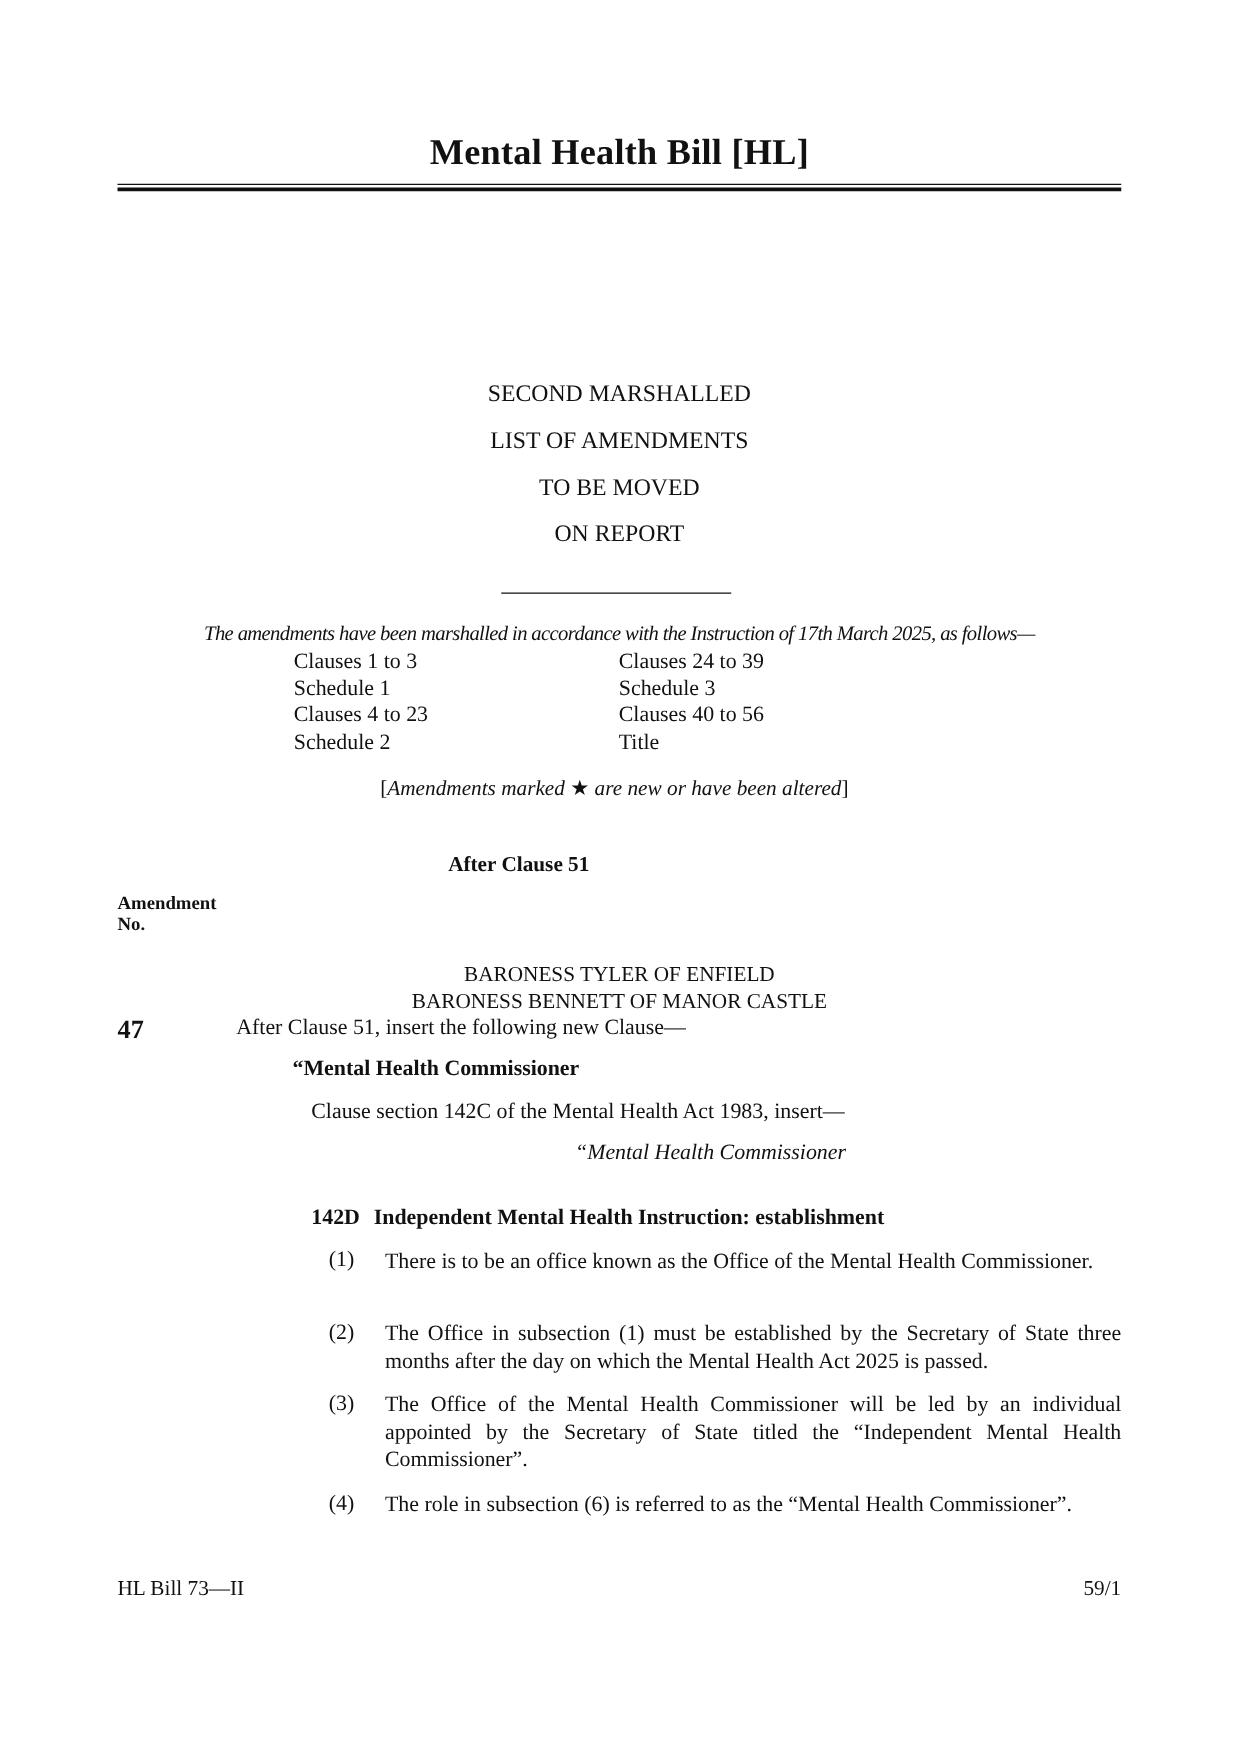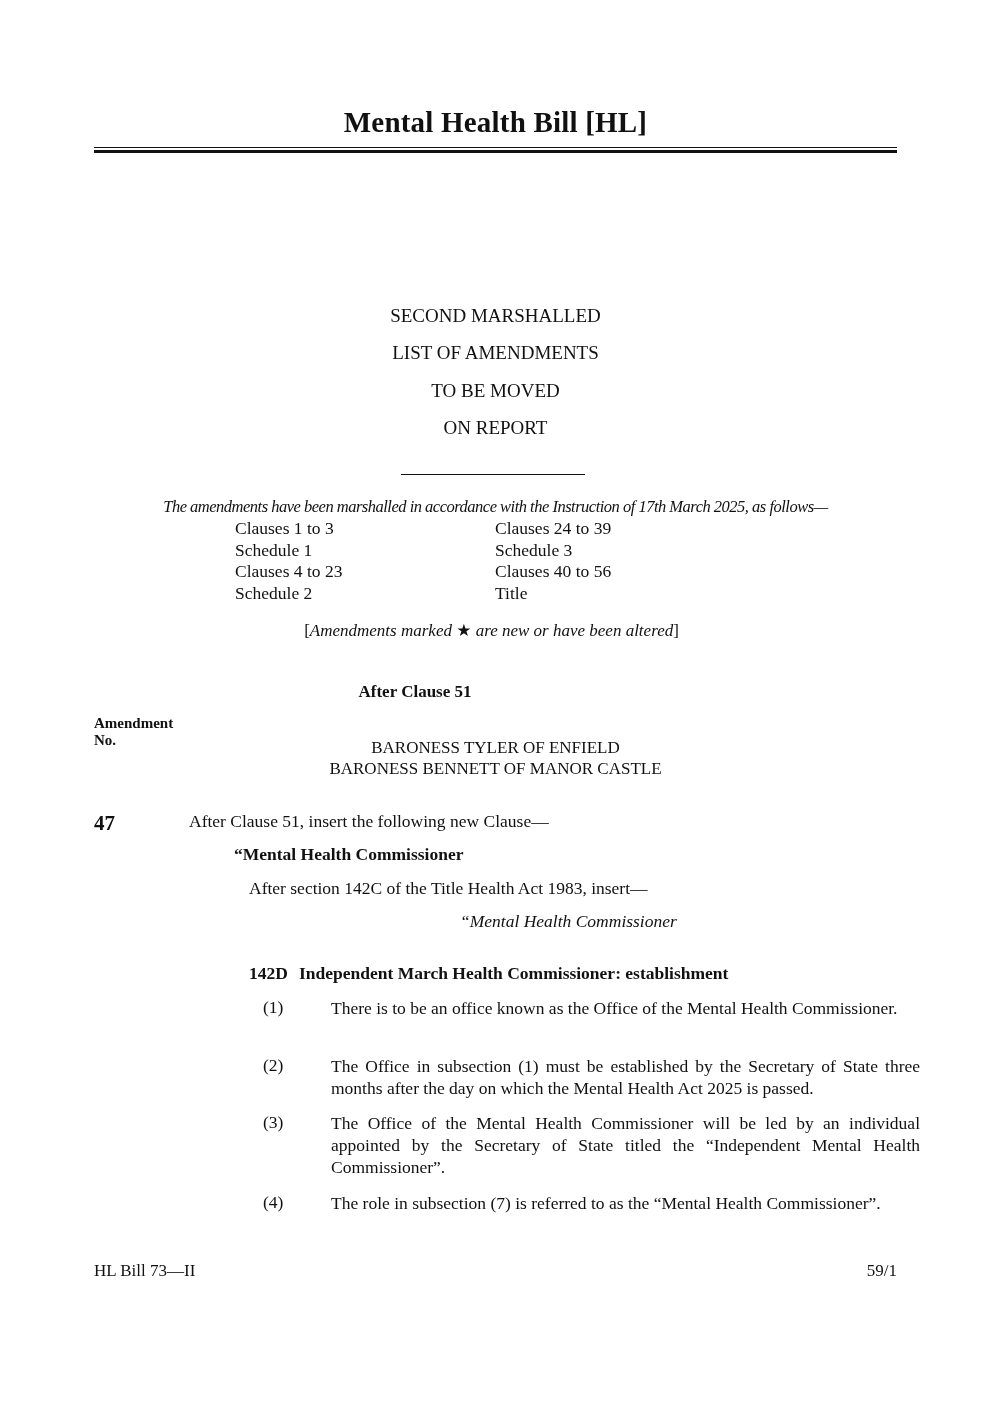--- a/index.html
+++ b/index.html
@@ -20,30 +20,29 @@
   .short-rule { left: 401px; width: 184px; top: 474px; border-top: 1px solid #111; }
   .intro {
     left: 94px; width: 803px; top: 497px; text-align: center;
     font-style: italic; font-size: 16.5px; letter-spacing: -0.5px;
   }
   .order-item { font-size: 17.5px; }
   .note { left: 0; width: 983px; top: 620px; text-align: center; font-size: 17px; }
   .note i { font-style: italic; }
   .amend-no { left: 94px; top: 679px; font-size: 15px; font-weight: bold; line-height: 17px; margin-top: 36px; }
   .after-clause { left: 0; width: 830px; top: 682px; text-align: center; font-size: 17px; font-weight: bold; }
-  .sponsor { left: 0; width: 991px; text-align: center; font-size: 17px; }
+  .sponsor { left: 0; width: 991px; text-align: center; font-size: 17px; margin-top: 32px; }
   .num47 { left: 94px; top: 811px; font-size: 21px; font-weight: bold; }
   .text { font-size: 17.5px; }
   .bold { font-weight: bold; }
   .ital { font-style: italic; }
   .sub-num { left: 263px; font-size: 17.5px; }
   .sub-text {
     left: 308px; width: 589px; font-size: 17.5px; line-height: 22px;
     text-align: justify;
-    margin-left: 23px;
   }
   .footer { font-size: 17px; top: 1261px; }
 </style>
 </head>
 <body>
 
 <div class="abs title">Mental Health Bill [HL]</div>
 <div class="abs rule-thin"></div>
 <div class="abs rule-thick"></div>
 
@@ -72,32 +71,32 @@
   <div>No.</div>
 </div>
 <div class="abs after-clause">After Clause 51</div>
 
 <div class="abs sponsor" style="top:738px">BARONESS TYLER OF ENFIELD</div>
 <div class="abs sponsor" style="top:759px">BARONESS BENNETT OF MANOR CASTLE</div>
 
 <div class="abs num47">47</div>
 <div class="abs text" style="left:189px;top:811px">After Clause 51, insert the following new Clause—</div>
 <div class="abs text bold" style="left:234px;top:844px">“Mental Health Commissioner</div>
-<div class="abs text" style="left:249px;top:878px">After section 142C of the Title Health Act 1983, insert—</div>
+<div class="abs text" style="left:249px;top:878px">Clause section 142C of the Mental Health Act 1983, insert—</div>
 <div class="abs text ital" style="left:460px;top:911px">“Mental Health Commissioner</div>
 
 <div class="abs text bold" style="left:249px;top:963px">142D</div>
-<div class="abs text bold" style="left:299px;top:963px">Independent March Health Commissioner: establishment</div>
+<div class="abs text bold" style="left:299px;top:963px">Independent Mental Health Instruction: establishment</div>
 
 <div class="abs sub-num" style="top:997px">(1)</div>
 <div class="abs sub-text" style="top:997px">There is to be an office known as the Office of the Mental Health Commissioner.</div>
 
 <div class="abs sub-num" style="top:1055px">(2)</div>
 <div class="abs sub-text" style="top:1055px">The Office in subsection (1) must be established by the Secretary of State three months after the day on which the Mental Health Act 2025 is passed.</div>
 
 <div class="abs sub-num" style="top:1112px">(3)</div>
 <div class="abs sub-text" style="top:1112px">The Office of the Mental Health Commissioner will be led by an individual appointed by the Secretary of State titled the “Independent Mental Health Commissioner”.</div>
 
 <div class="abs sub-num" style="top:1192px">(4)</div>
-<div class="abs sub-text" style="top:1192px">The role in subsection (7) is referred to as the “Mental Health Commissioner”.</div>
+<div class="abs sub-text" style="top:1192px">The role in subsection (6) is referred to as the “Mental Health Commissioner”.</div>
 
 <div class="abs footer" style="left:94px">HL Bill 73—II</div>
 <div class="abs footer" style="right:94px">59/1</div>
 
 </body></html>

